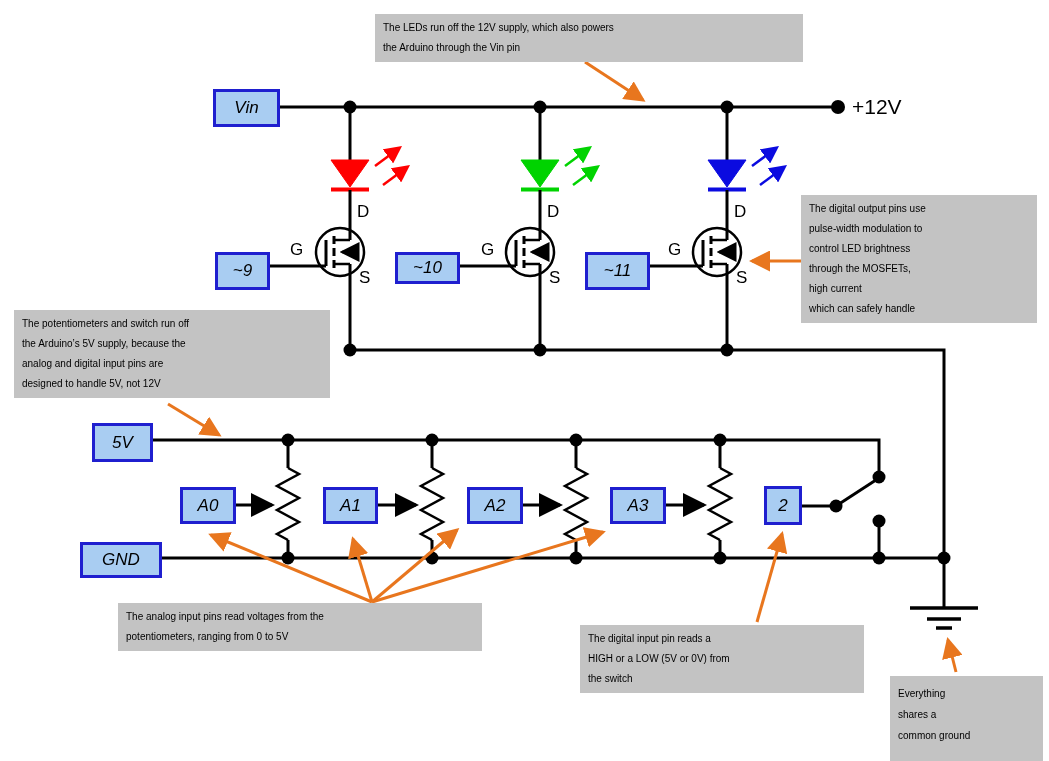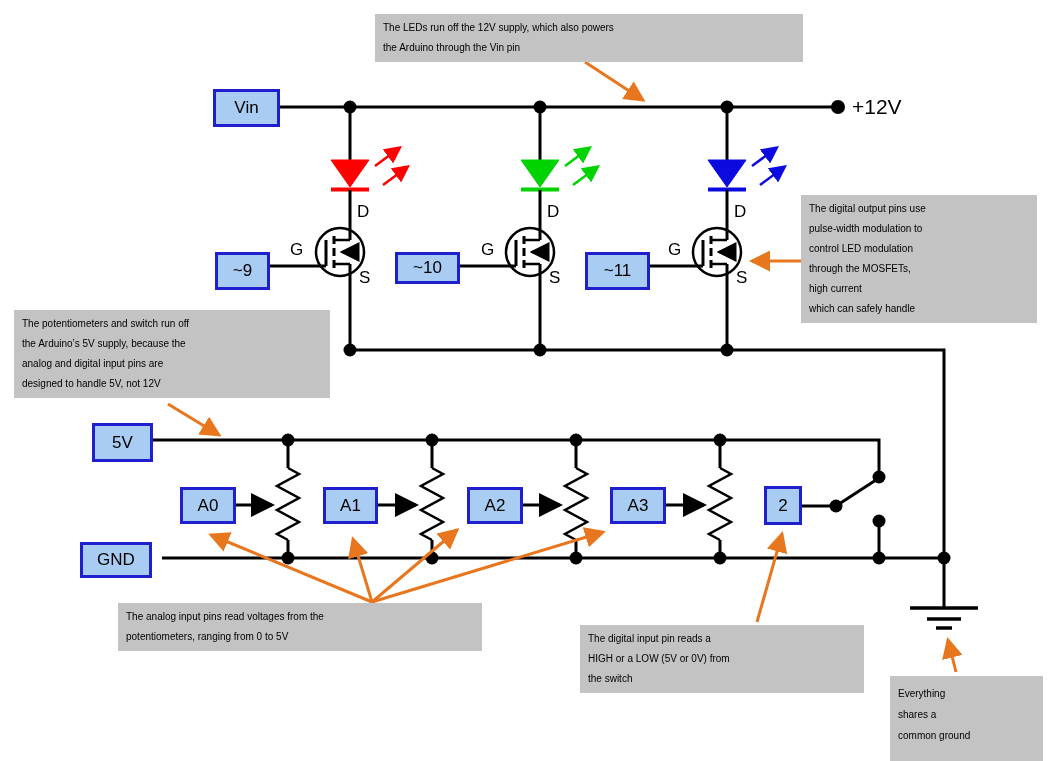--- a/index.html
+++ b/index.html
@@ -14,21 +14,21 @@
   }
   html,body{margin:0;padding:0;background:#fff;}
   .canvas{
     position:relative;width:1049px;height:761px;background:#ffffff;
     font-family:"Liberation Sans",sans-serif;color:#000;overflow:hidden;
   }
   .canvas svg{position:absolute;left:0;top:0;}
   .pin{
     position:absolute;background:var(--pin-fill);border:3px solid var(--pin-border);
     display:flex;align-items:center;justify-content:center;
-    font-size:17px;box-sizing:border-box;
+    font-size:17px;box-sizing:border-box;font-style:italic;
   }
   .note{
     position:absolute;background:var(--note-bg);padding:4px 8px;
     font-size:10px;line-height:20px;box-sizing:border-box;
   }
   .lbl{position:absolute;font-size:17px;}
   .rail-label{position:absolute;font-size:21px;}
 </style>
 </head>
 <body>
@@ -188,21 +188,21 @@
       <path d="M757,622 L782,534" marker-end="url(#ah-o)"></path>
       <path d="M956,672 L948,640" marker-end="url(#ah-o)"></path>
     </g>
   </svg>
 
   <div class="pin" style="left:213px;top:89px;width:67px;height:38px">Vin</div>
   <div class="pin" style="left:215px;top:252px;width:55px;height:38px">~9</div>
   <div class="pin" style="left:395px;top:252px;width:65px;height:32px">~10</div>
   <div class="pin" style="left:585px;top:252px;width:65px;height:38px">~11</div>
   <div class="pin" style="left:92px;top:423px;width:61px;height:39px">5V</div>
-  <div class="pin" style="left:80px;top:542px;width:72px;height:36px">GND</div>
+  <div class="pin" style="left:80px;top:542px;width:82px;height:36px">GND</div>
   <div class="pin" style="left:180px;top:487px;width:56px;height:37px">A0</div>
   <div class="pin" style="left:323px;top:487px;width:55px;height:37px">A1</div>
   <div class="pin" style="left:467px;top:487px;width:56px;height:37px">A2</div>
   <div class="pin" style="left:610px;top:487px;width:56px;height:37px">A3</div>
   <div class="pin" style="left:764px;top:486px;width:38px;height:39px">2</div>
 
   <div class="rail-label" style="left:852px;top:95px">+12V</div>
 
   <div class="lbl" style="left:357px;top:202px">D</div>
   <div class="lbl" style="left:290px;top:240px">G</div>
@@ -215,21 +215,21 @@
   <div class="lbl" style="left:736px;top:268px">S</div>
 
   <div class="note" style="left:375px;top:14px;width:428px">
     <div>The LEDs run off the 12V supply, which also powers</div>
     <div>the Arduino through the Vin pin</div>
   </div>
 
   <div class="note" style="left:801px;top:195px;width:236px">
     <div>The digital output pins use</div>
     <div>pulse-width modulation to</div>
-    <div>control LED modulation</div>
+    <div>control LED brightness</div>
     <div>through the MOSFETs,</div>
     <div>high current</div>
     <div>which can safely handle</div>
   </div>
 
   <div class="note" style="left:14px;top:310px;width:316px">
     <div>The potentiometers and switch run off</div>
     <div>the Arduino’s 5V supply, because the</div>
     <div>analog and digital input pins are</div>
     <div>designed to handle 5V, not 12V</div>

